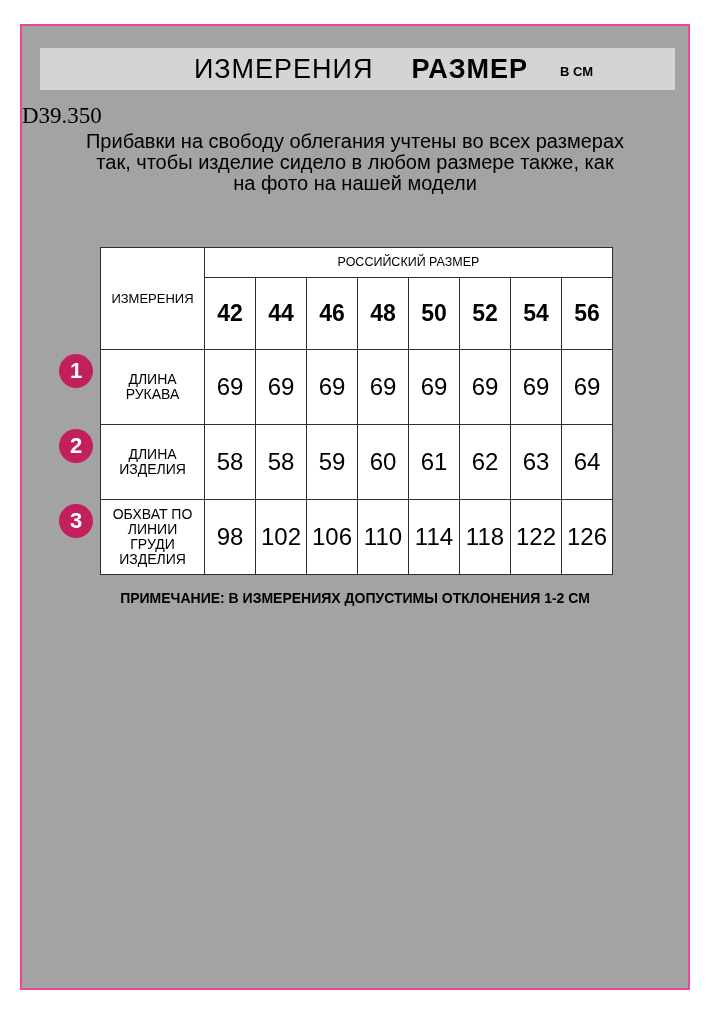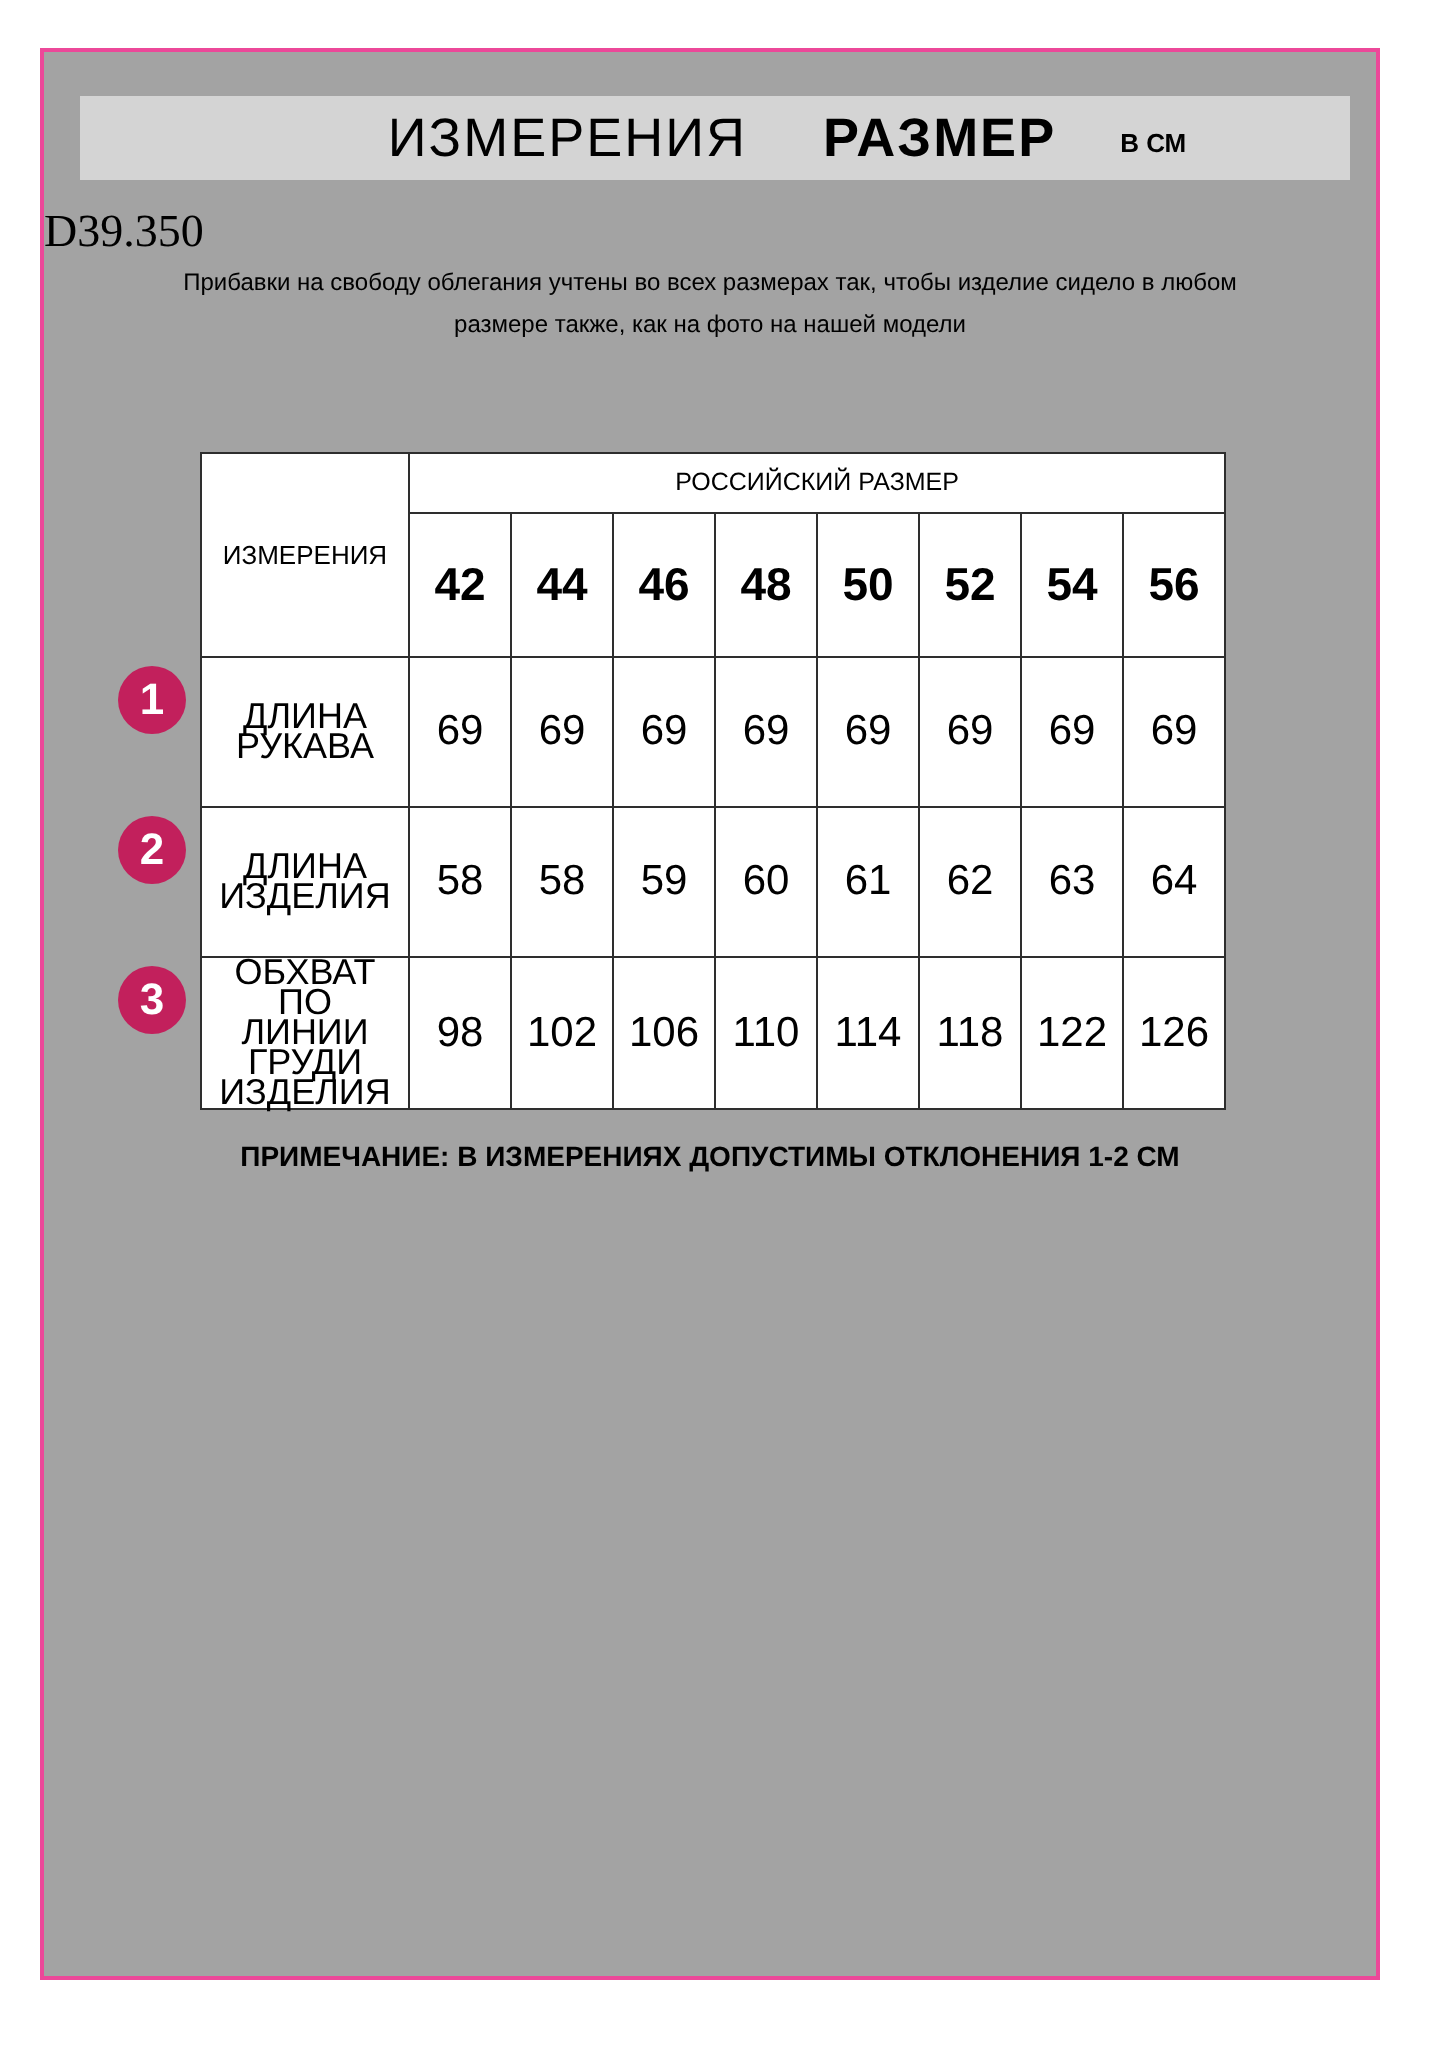--- a/index.html
+++ b/index.html
@@ -44,21 +44,21 @@
   .model-code {
     margin-top: 13px;
     text-align: left;
     font-size: 23px;
     font-family: Liberation Serif, serif;
   }
   .description {
     margin: 2px auto 0 auto;
     width: 540px;
     text-align: center;
-    font-size: 12px;
+    font-size: 20px;
     line-height: 21px;
   }
   .table-wrap {
     position: relative;
     margin-left: 78px;
     margin-top: 53px;
     width: 513px;
   }
   table.size-table {
     border-collapse: collapse;
@@ -81,25 +81,25 @@
   td.measurements-head {
     font-size: 13px;
   }
   tr.sizes-row td {
     height: 72px;
     font-size: 23px;
     font-weight: bold;
   }
   tr.data-row td { height: 75px; }
   td.row-label {
-    font-size: 18px;
+    font-size: 14px;
     line-height: 15px;
     padding: 0 6px;
   }
-  td.value-cell { font-size: 21px; }
+  td.value-cell { font-size: 24px; }
   .marker {
     position: absolute;
     left: -41px;
     width: 34px; height: 34px;
     border-radius: 50%;
     background: #c2205c;
     color: #ffffff;
     font-size: 22px;
     font-weight: bold;
     display: flex;

